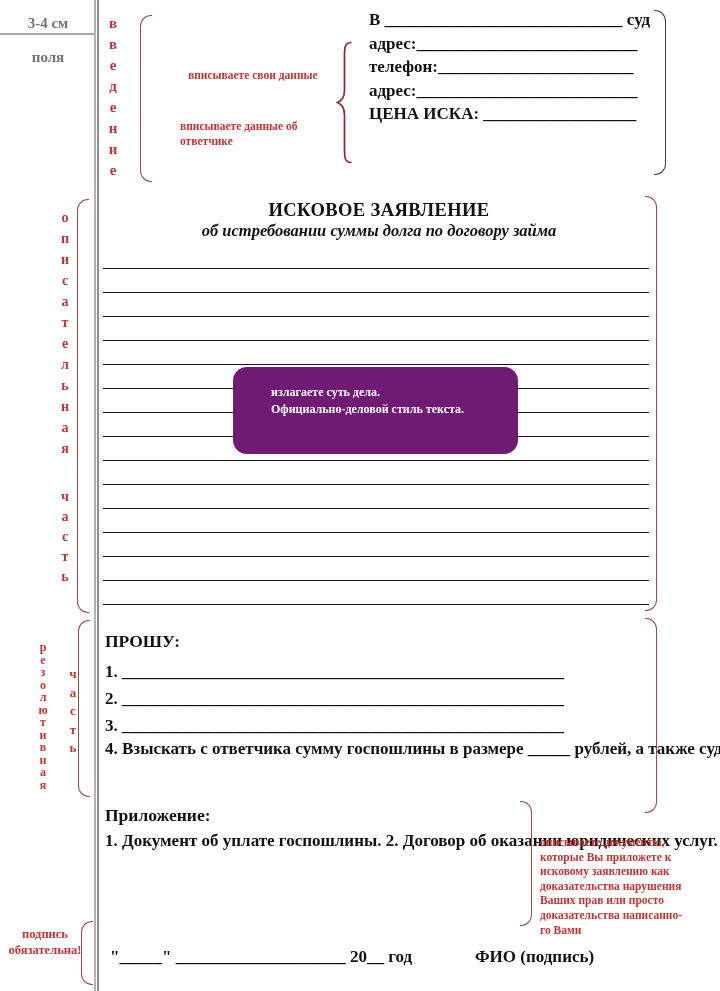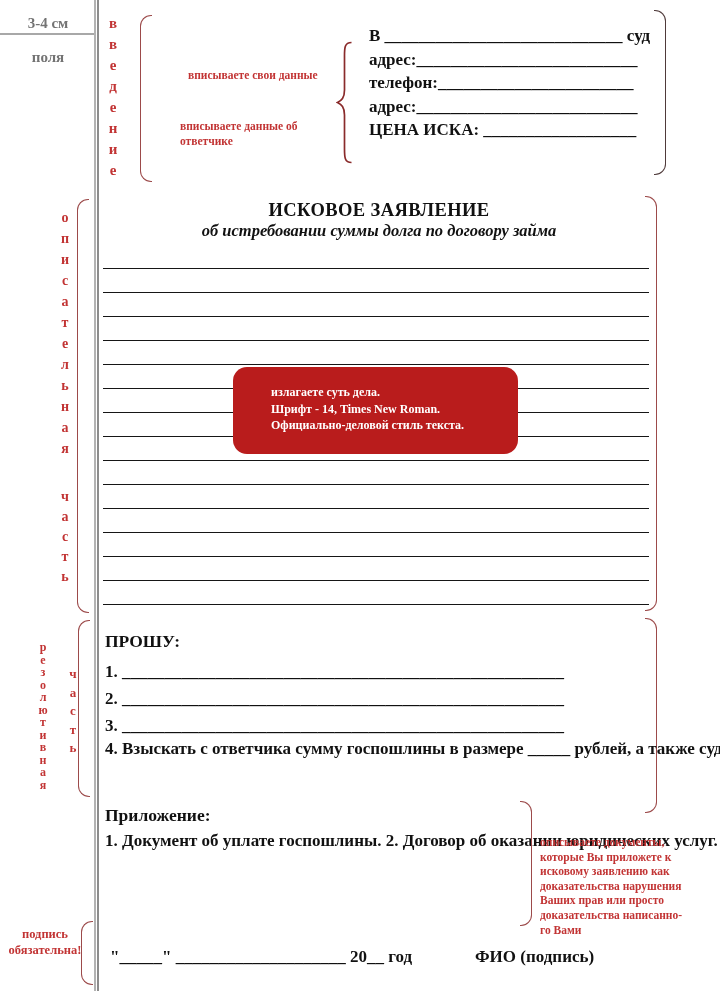--- a/index.html
+++ b/index.html
@@ -28,32 +28,32 @@
   .vw-desc1{left:55px;top:207px;width:20px;font-size:14px;line-height:21px;}
   .vw-desc2{left:55px;top:487px;width:20px;font-size:14px;line-height:20px;}
   .vw-res1{left:35px;top:641px;width:16px;font-size:12px;line-height:12.5px;}
   .vw-res2{left:64px;top:665px;width:18px;font-size:13px;line-height:18.5px;}
 
   
   .ann{color:#c23434;font-weight:bold;font-size:11.5px;line-height:15px;}
 
   
   .form-block{left:369px;top:8px;width:300px;font-weight:bold;font-size:17px;
-              line-height:23.6px;white-space:nowrap;margin-top:16px;}
+              line-height:23.6px;white-space:nowrap;}
 
   
   .title-wrap{left:105px;top:200px;width:548px;text-align:center;}
   .title-h{font-size:18.5px;font-weight:bold;letter-spacing:.4px;}
   .title-s{font-size:16.5px;font-weight:bold;font-style:italic;}
 
   
   .rule{position:absolute;left:103px;width:546px;border-top:1.6px solid #161616;}
 
   
-  .note-box{left:233px;top:367px;width:285px;height:87px;background:#b91c1c;border-radius:14px;
+  .note-box{left:233px;top:367px;width:285px;height:87px;background:#701a75;border-radius:14px;
             color:#fff;font-weight:bold;font-size:12px;line-height:16.5px;
             box-sizing:border-box;padding:17px 8px 0 38px;}
 
   
   .req-head{left:105px;top:631px;width:548px;font-weight:bold;font-size:17.5px;}
   .req-items{left:105px;top:658px;font-weight:bold;font-size:17px;line-height:27px;white-space:nowrap;}
   .req-item4{left:105px;top:736px;font-weight:bold;font-size:17px;line-height:25.8px;white-space:nowrap;}
 
   
   .att-head{left:105px;top:805px;font-weight:bold;font-size:17.5px;}
@@ -120,21 +120,20 @@
       <div class="rule" style="top: 484px;"></div>
       <div class="rule" style="top: 508px;"></div>
       <div class="rule" style="top: 532px;"></div>
       <div class="rule" style="top: 556px;"></div>
       <div class="rule" style="top: 580px;"></div>
       <div class="rule" style="top: 604px;"></div>
     </div>
 
   <div class="abs note-box">
     <div>излагаете суть дела.</div>
-    <div>Шрифт - 14, Times New Roman.</div>
     <div>Официально-деловой стиль текста.</div>
   </div>
 
   <div class="abs bracket-l" style="left:78px;top:620px;height:175px;"></div>
   <div class="abs bracket-r" style="left:645px;top:618px;height:193px;"></div>
   <div class="abs vword vw-res1">р<br>е<br>з<br>о<br>л<br>ю<br>т<br>и<br>в<br>н<br>а<br>я</div>
   <div class="abs vword vw-res2">ч<br>а<br>с<br>т<br>ь</div>
 
   <div class="abs req-head">ПРОШУ:</div>
   <div class="abs req-items">

